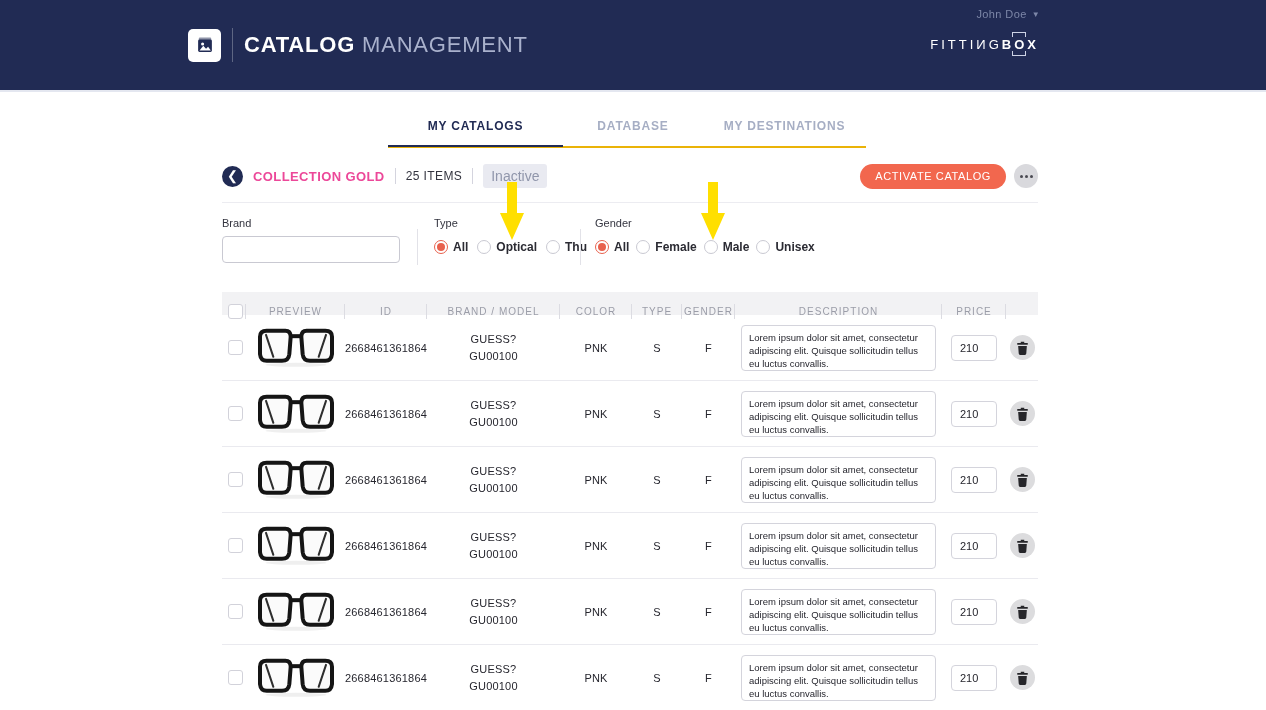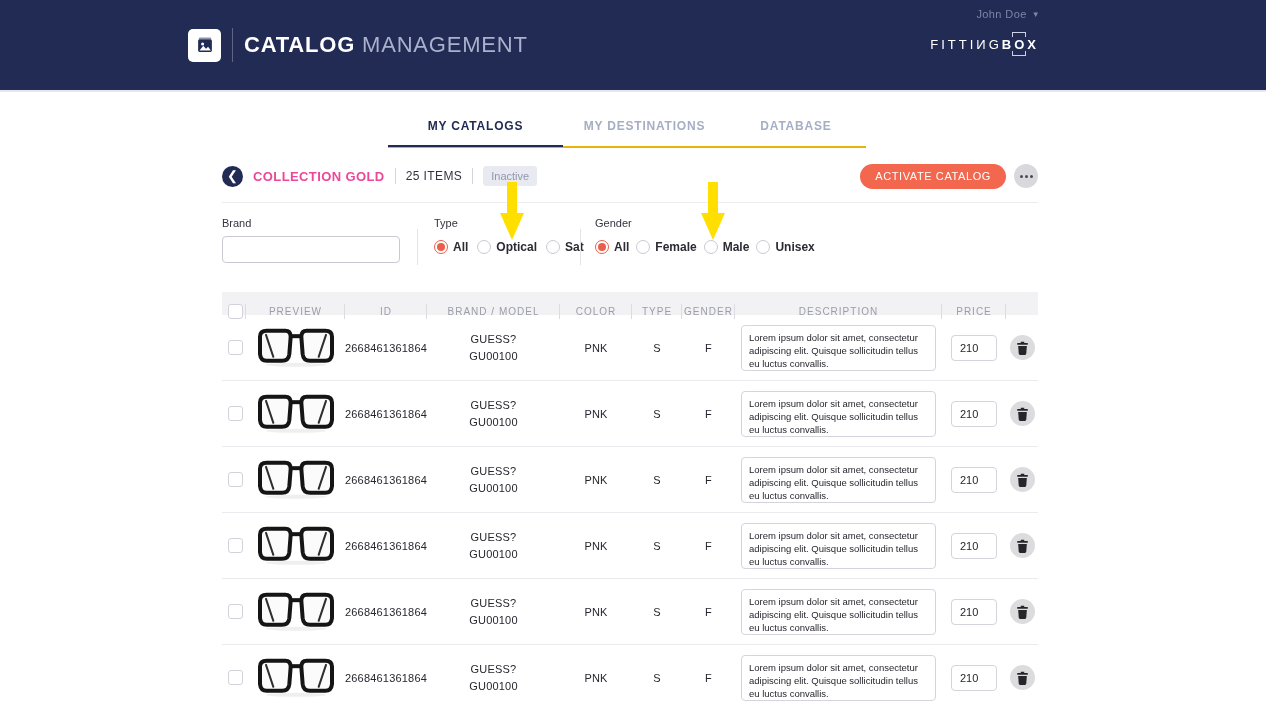--- a/index.html
+++ b/index.html
@@ -37,21 +37,21 @@
 
   
   .collection-bar { position:absolute; left:222px; top:160px; width:816px; height:32px;
     display:flex; align-items:center; justify-content:space-between; }
   .collection-left { display:flex; align-items:center; gap:10px; }
   .back-btn { width:21px; height:21px; border-radius:50%; background:#212b54; color:#fff; border:none;
     display:flex; align-items:center; justify-content:center; font-size:13px; line-height:1; cursor:pointer; padding-bottom:2px; }
   .collection-name { font-size:13px; font-weight:bold; color:#ec4899; letter-spacing:.4px; }
   .v-sep { width:1px; height:16px; background:#d4d4de; }
   .items-count { font-size:12px; color:#33343f; letter-spacing:.4px; }
-  .status-badge { background:#e9eaf1; color:#9096ab; font-size:11px; padding:4px 8px; border-radius:3px; }
+  .status-badge { background:#e9eaf1; color:#9096ab; font-size:14px; padding:4px 8px; border-radius:3px; }
   .collection-right { display:flex; align-items:center; gap:8px; }
   .activate-btn { background:#f2674e; color:#fff; border:none; border-radius:14px; height:25px;
     padding:0 15px; font-size:11px; letter-spacing:.6px; cursor:pointer; font-family:inherit; }
   .more-btn { width:24px; height:24px; border-radius:50%; background:#d9d9dd; border:none; cursor:pointer;
     display:flex; align-items:center; justify-content:center; gap:2px; }
   .more-btn i { width:3px; height:3px; border-radius:50%; background:#4a4a52; }
 
   .section-divider { position:absolute; left:222px; top:202px; width:816px; height:1px; background:#ececf1; }
 
   
@@ -127,22 +127,22 @@
     <div class="brand-logo">
       <span class="fb-light">FITTIИG</span>
         <span class="fb-bold">B</span>
         <span class="fb-o">O</span>
         <span class="fb-bold">X</span>
     </div>
   </div>
 
   <div class="tabs">
     <div class="tab tab-1 active">MY CATALOGS</div>
+    <div class="tab tab-3">DATABASE</div>
     <div class="tab tab-2">MY DESTINATIONS</div>
-    <div class="tab tab-3">DATABASE</div>
   </div>
 
   <div class="collection-bar">
     <div class="collection-left">
       <button class="back-btn">
           <span>❮</span>
         </button>
       <span class="collection-name">COLLECTION GOLD</span>
       <span class="v-sep"></span>
       <span class="items-count">25 ITEMS</span>
@@ -174,21 +174,21 @@
         <label class="radio-option">
           <span class="radio selected"></span>
           <span>All</span>
         </label>
         <label class="radio-option">
           <span class="radio"></span>
           <span>Optical</span>
         </label>
         <label class="radio-option">
           <span class="radio"></span>
-          <span>Sat</span>
+          <span>Thu</span>
         </label>
       </div>
     </div>
 
     <div class="radio-group gender-group">
       <div class="group-divider"></div>
       <div class="filter-label">Gender</div>
       <div class="radio-row">
         <label class="radio-option">
           <span class="radio selected"></span>

